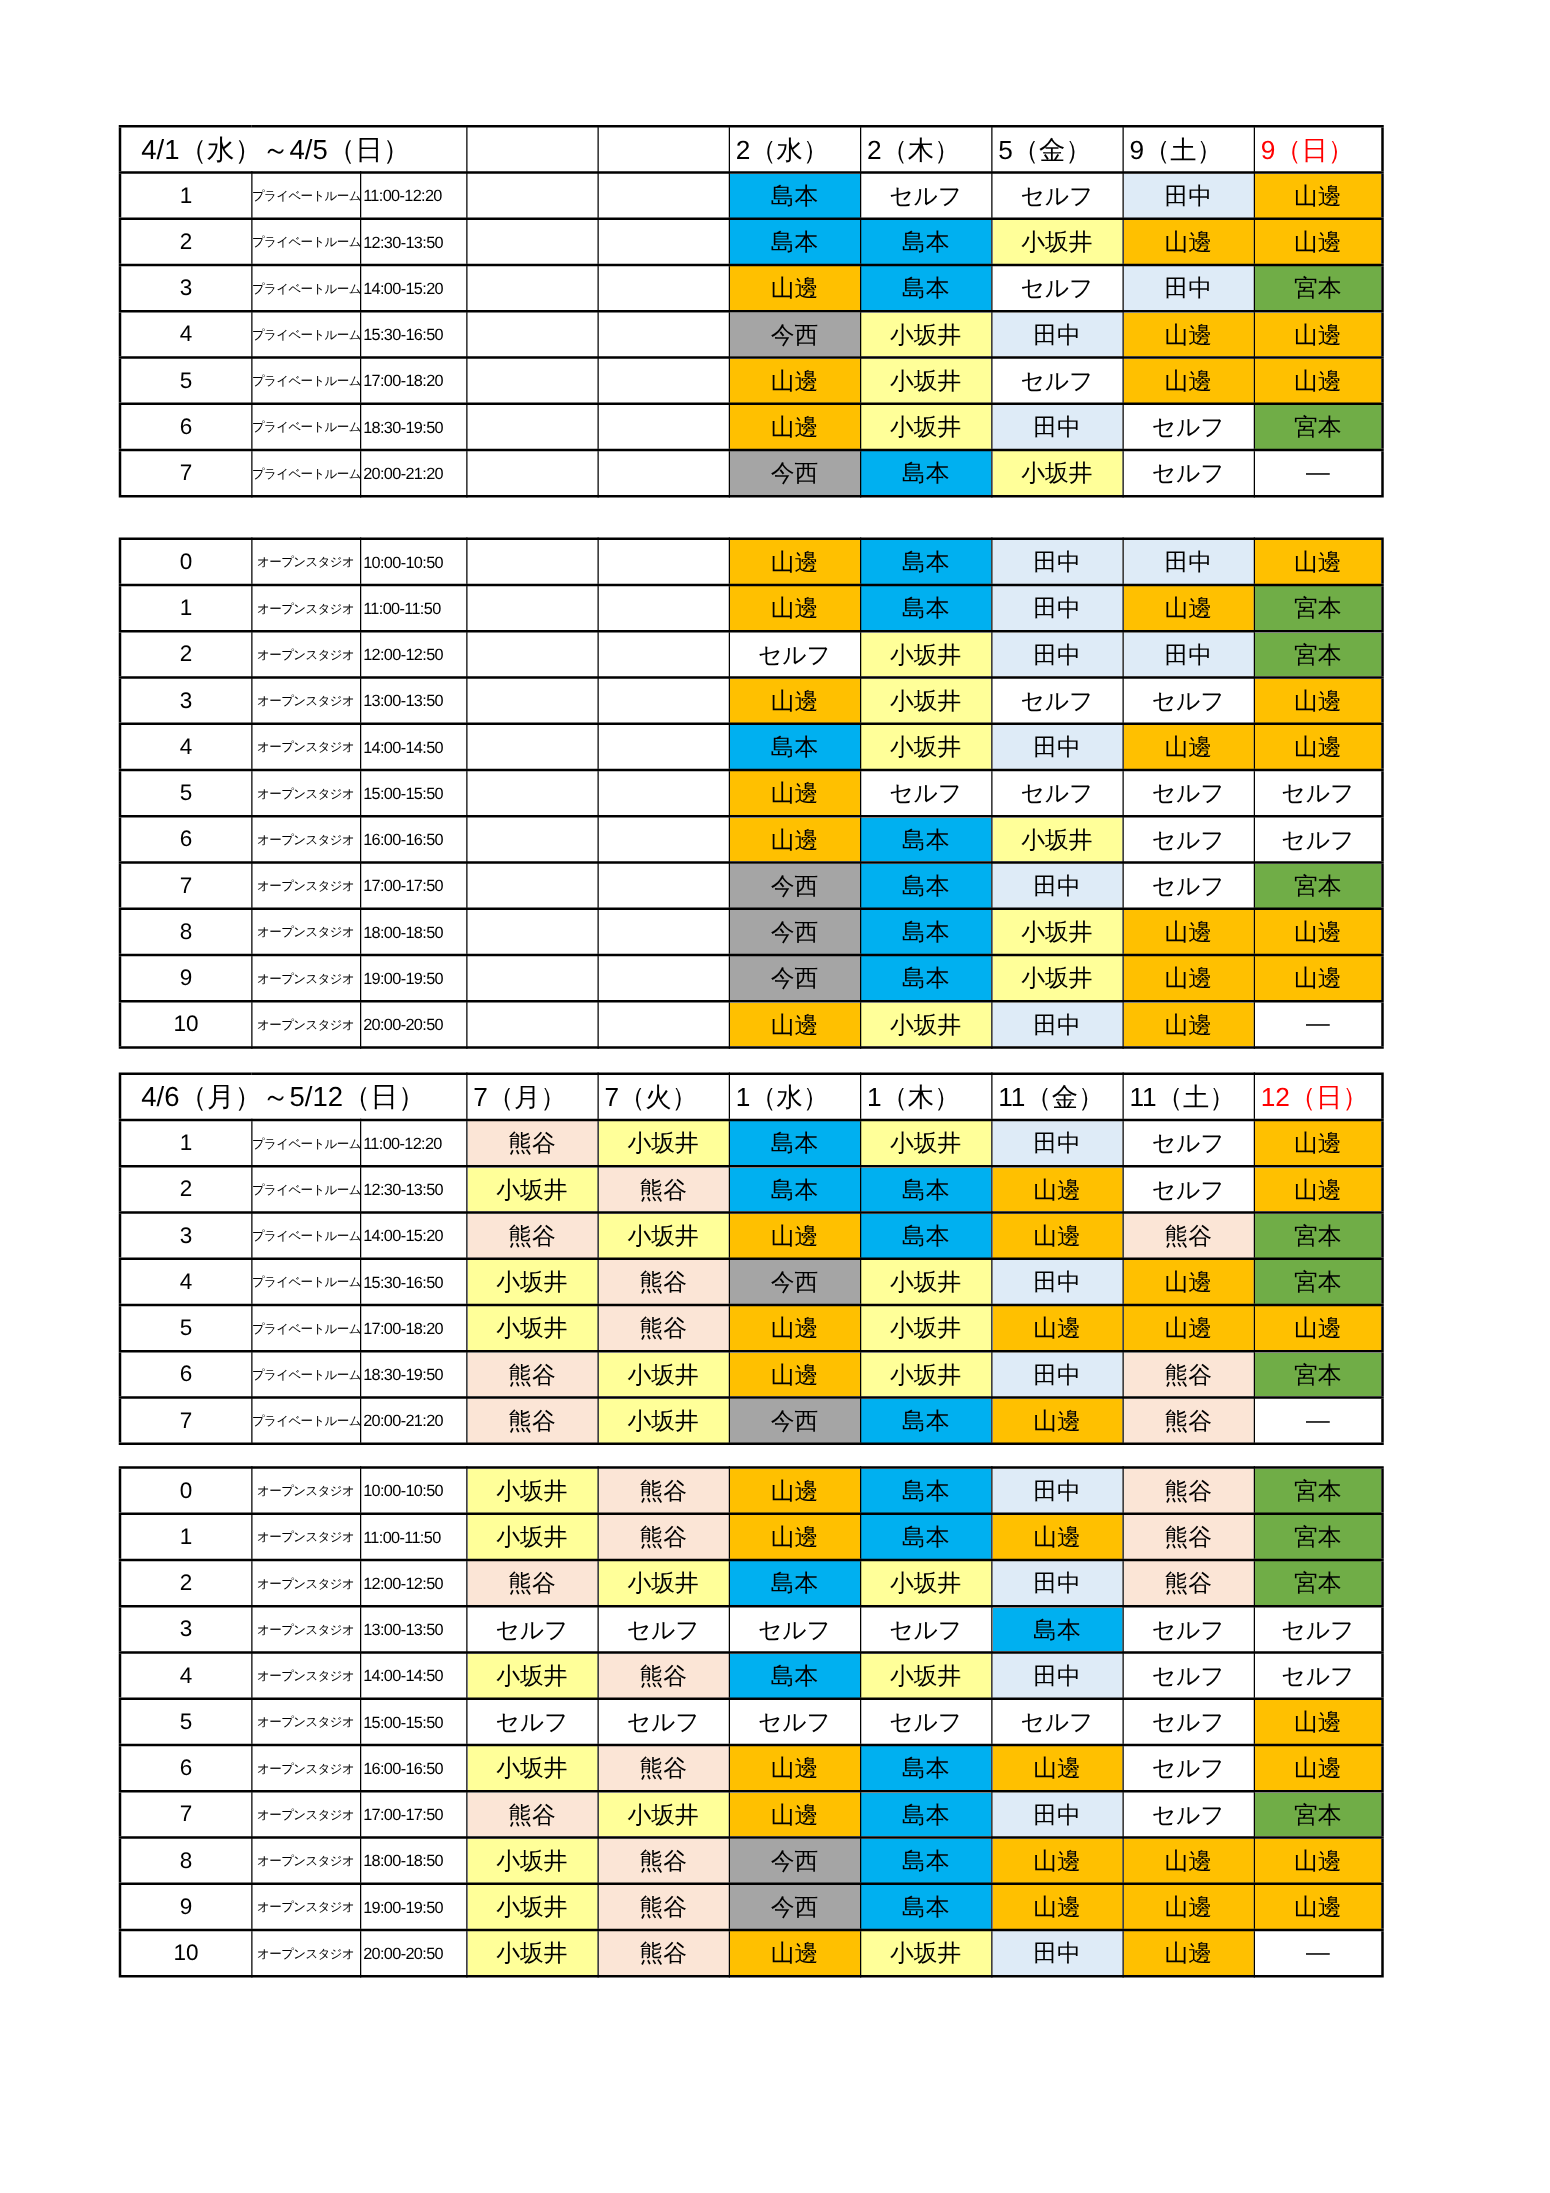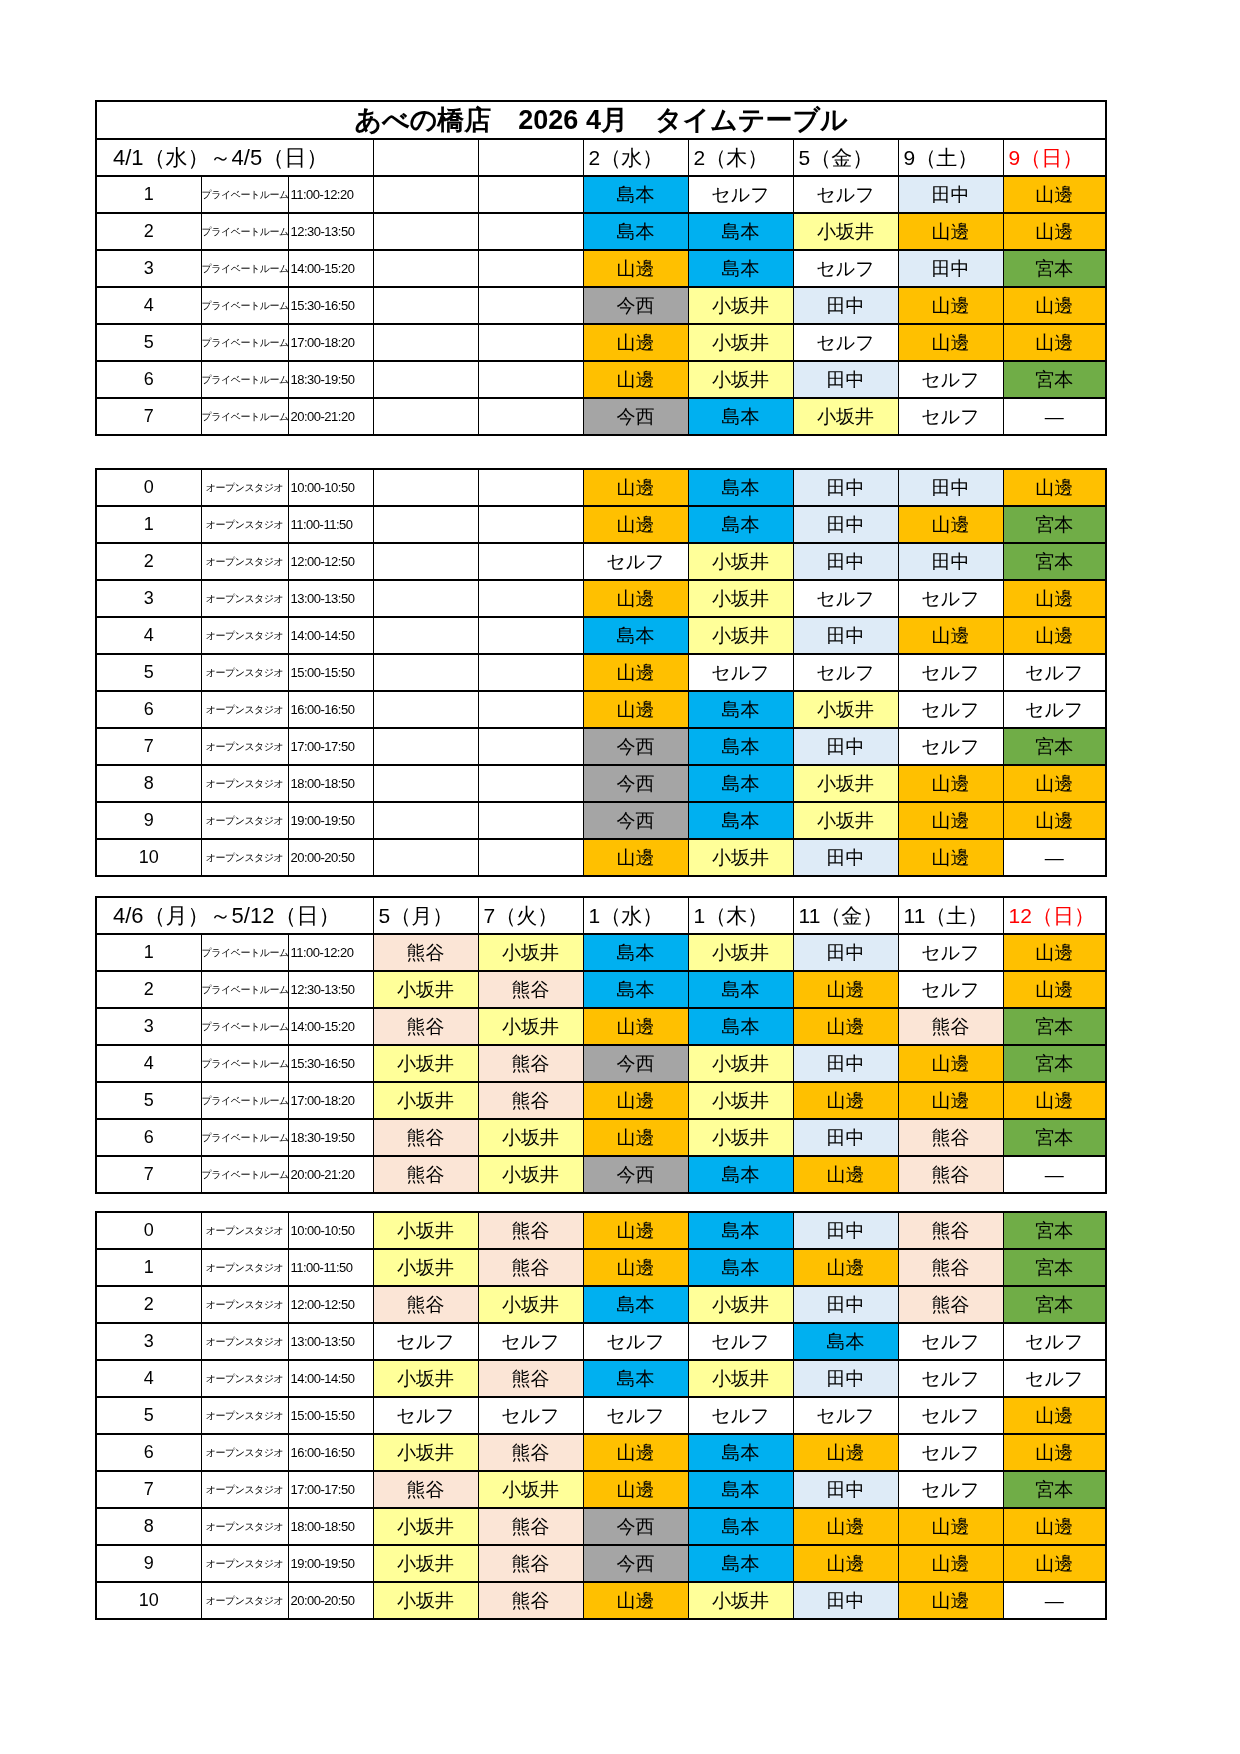--- a/index.html
+++ b/index.html
@@ -41,23 +41,20 @@
         <col style="width:85px">
       <col style="width:105px">
         <col style="width:105px">
         <col style="width:105px">
       <col style="width:105px">
         <col style="width:105px">
         <col style="width:105px">
       <col style="width:103px">
     </colgroup>
     <tbody>
-      <tr>
-        <td class="title-cell" colspan="10">あべの橋店　2026 4月　タイムテーブル</td>
-      </tr>
       <tr style="height:35px;">
         <td class="range-cell" colspan="3">4/1（水）～4/5（日）</td>
       <td class="empty-cell"></td>
           <td class="empty-cell"></td>
           <td class="day-cell">2（水）</td>
           <td class="day-cell">2（木）</td>
           <td class="day-cell">5（金）</td>
           <td class="day-cell">9（土）</td>
           <td class="day-cell red">9（日）</td>
         </tr>
@@ -308,21 +305,21 @@
         <col style="width:105px">
         <col style="width:105px">
       <col style="width:105px">
         <col style="width:105px">
         <col style="width:105px">
       <col style="width:103px">
     </colgroup>
     <tbody>
       <tr style="height:35px;">
         <td class="range-cell" colspan="3">4/6（月）～5/12（日）</td>
-      <td class="day-cell">5（月）</td>
+      <td class="day-cell">7（月）</td>
           <td class="day-cell">7（火）</td>
           <td class="day-cell">1（水）</td>
           <td class="day-cell">1（木）</td>
           <td class="day-cell">11（金）</td>
           <td class="day-cell">11（土）</td>
           <td class="day-cell red">12（日）</td>
         </tr>
     </tbody>
     <tbody>
         <tr>

